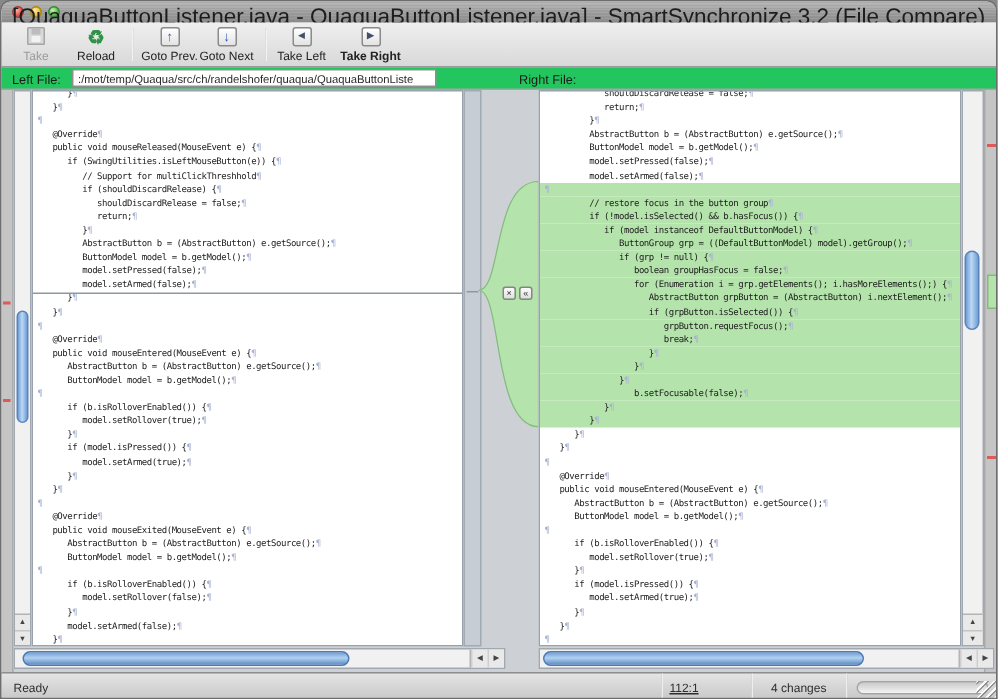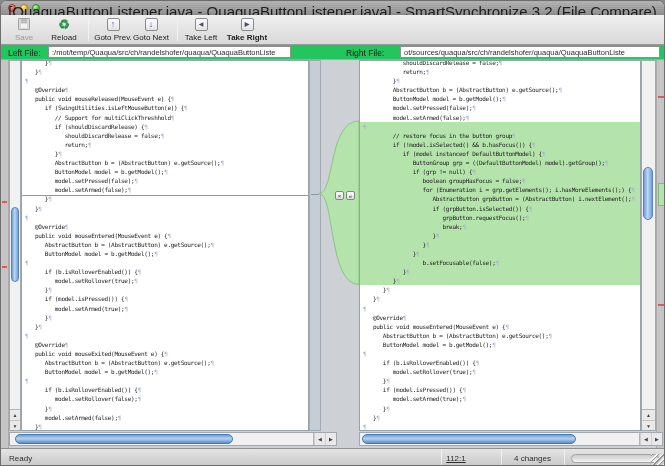--- a/index.html
+++ b/index.html
@@ -99,21 +99,21 @@
   <div class="titlebar">
     <div class="tl red"></div>
     <div class="tl yellow"></div>
     <div class="tl green"></div>
     <div class="title-text">[QuaquaButtonListener.java - QuaquaButtonListener.java] - SmartSynchronize 3.2 (File Compare)</div>
   </div>
 
   <div class="toolbar">
     <div class="tbtn disabled" style="left:8px;width:30px;">
       <span class="tico ico-save"></span>
-      <span class="lab">Save</span>
+      <span class="lab">Take</span>
     </div>
     <div class="tbtn" style="left:44px;width:38px;">
       <span class="tico ico-reload">♻</span>
       <span class="lab">Reload</span>
     </div>
     <div class="tsep" style="left:87px;"></div>
     <div class="tbtn" style="left:90px;width:44px;">
       <span class="tico ico-box ico-up">↑</span>
       <span class="lab">Goto Prev.</span>
     </div>
@@ -129,21 +129,20 @@
     <div class="tbtn" style="left:224px;width:44px;font-weight:bold;">
       <span class="tico ico-box ico-right">▶</span>
       <span class="lab">Take Right</span>
     </div>
   </div>
 
   <div class="filebar">
     <span class="flabel" style="left:7px;">Left File:</span>
     <input class="fpath" style="left: 47px; width: 243px;" value=":/mot/temp/Quaqua/src/ch/randelshofer/quaqua/QuaquaButtonListe">
     <span class="flabel" style="left:345px;">Right File:</span>
-    <input class="fpath" style="left: 399px; width: 260px;" value="ot/sources/quaqua/src/ch/randelshofer/quaqua/QuaquaButtonListe">
   </div>
 
   <div class="main">
 
     <div class="ovstrip left">
       <div class="ovmark" style="top:141px;height:2px;background:var(--change-mark-red);"></div>
       <div class="ovmark" style="top:206px;height:2px;background:var(--change-mark-red);"></div>
     </div>
 
     <div class="vscroll" style="left:8px;">

